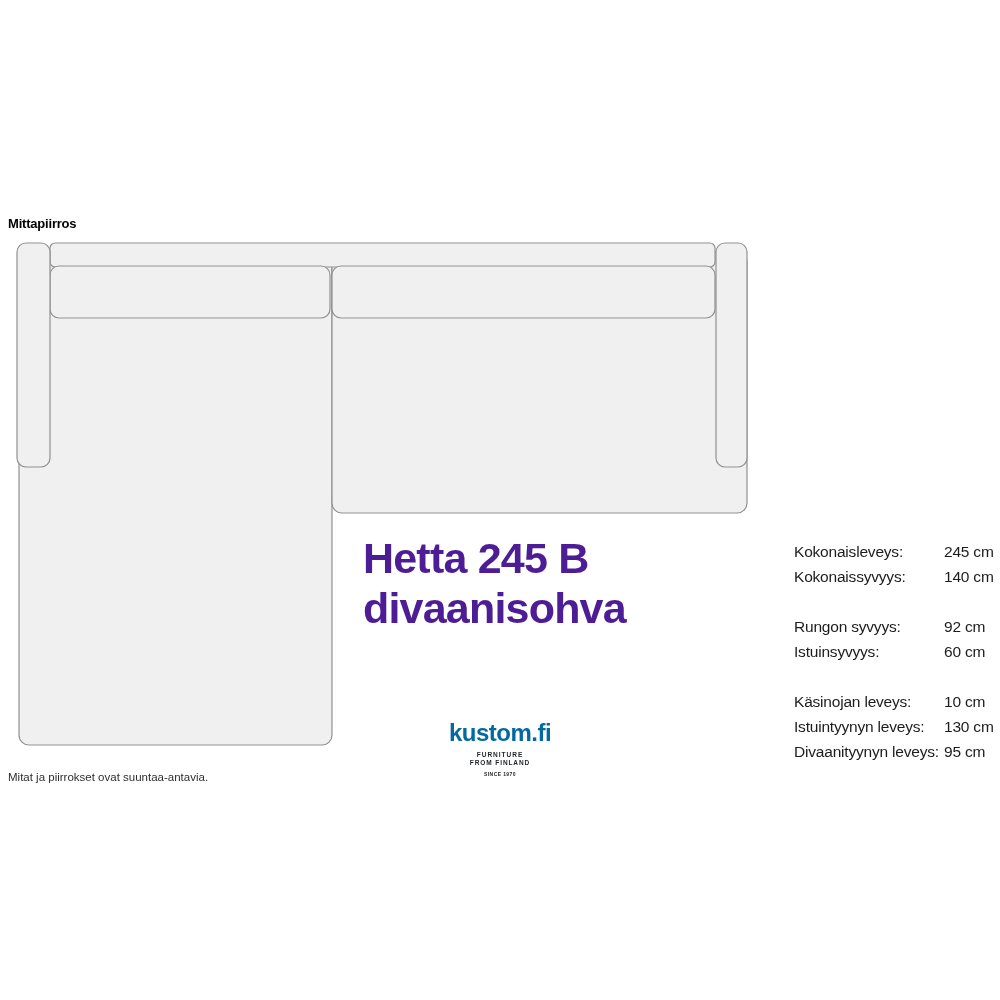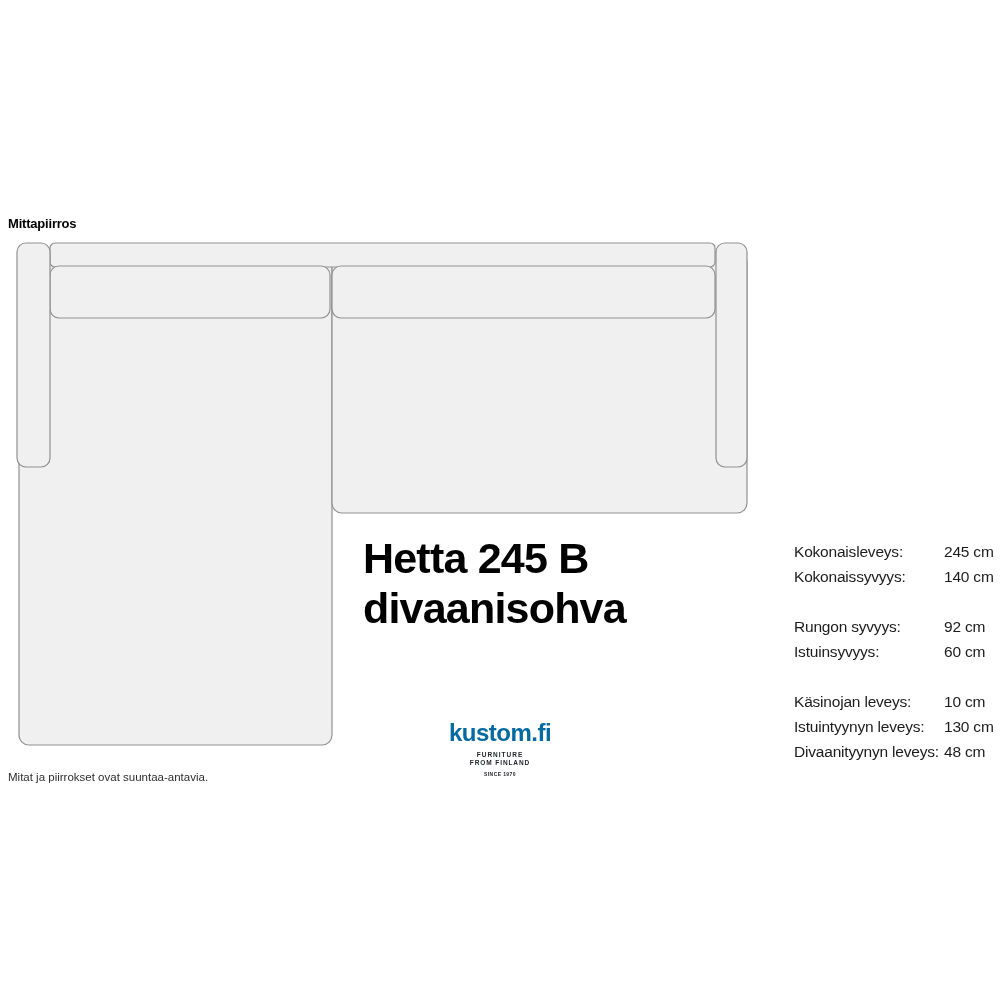--- a/index.html
+++ b/index.html
@@ -35,21 +35,21 @@
 
   
   .product-title {
     position: absolute;
     left: 363px;
     top: 533px;
     font-size: 43px;
     line-height: 50px;
     font-weight: 800;
     letter-spacing: -0.8px;
-    color: #000000;
+    color: #4c1d95;
   }
 
   
   .dims {
     position: absolute;
     left: 794px;
     top: 539px;
     font-size: 15.5px;
     letter-spacing: -0.2px;
     color: #1c1c1c;
@@ -156,21 +156,21 @@
       <div class="dim-row">
         <span class="dim-label">Käsinojan leveys:</span>
         <span class="dim-value">10 cm</span>
       </div>
       <div class="dim-row">
         <span class="dim-label">Istuintyynyn leveys:</span>
         <span class="dim-value">130 cm</span>
       </div>
       <div class="dim-row">
         <span class="dim-label">Divaanityynyn leveys:</span>
-        <span class="dim-value">48 cm</span>
+        <span class="dim-value">95 cm</span>
       </div>
     </div>
   </div>
 
   <div class="logo">
     <div class="logo-brand">kustom.fi</div>
     <div class="logo-tag1">FURNITURE</div>
     <div class="logo-tag2">FROM FINLAND</div>
     <div class="logo-tag3">SINCE 1970</div>
   </div>

